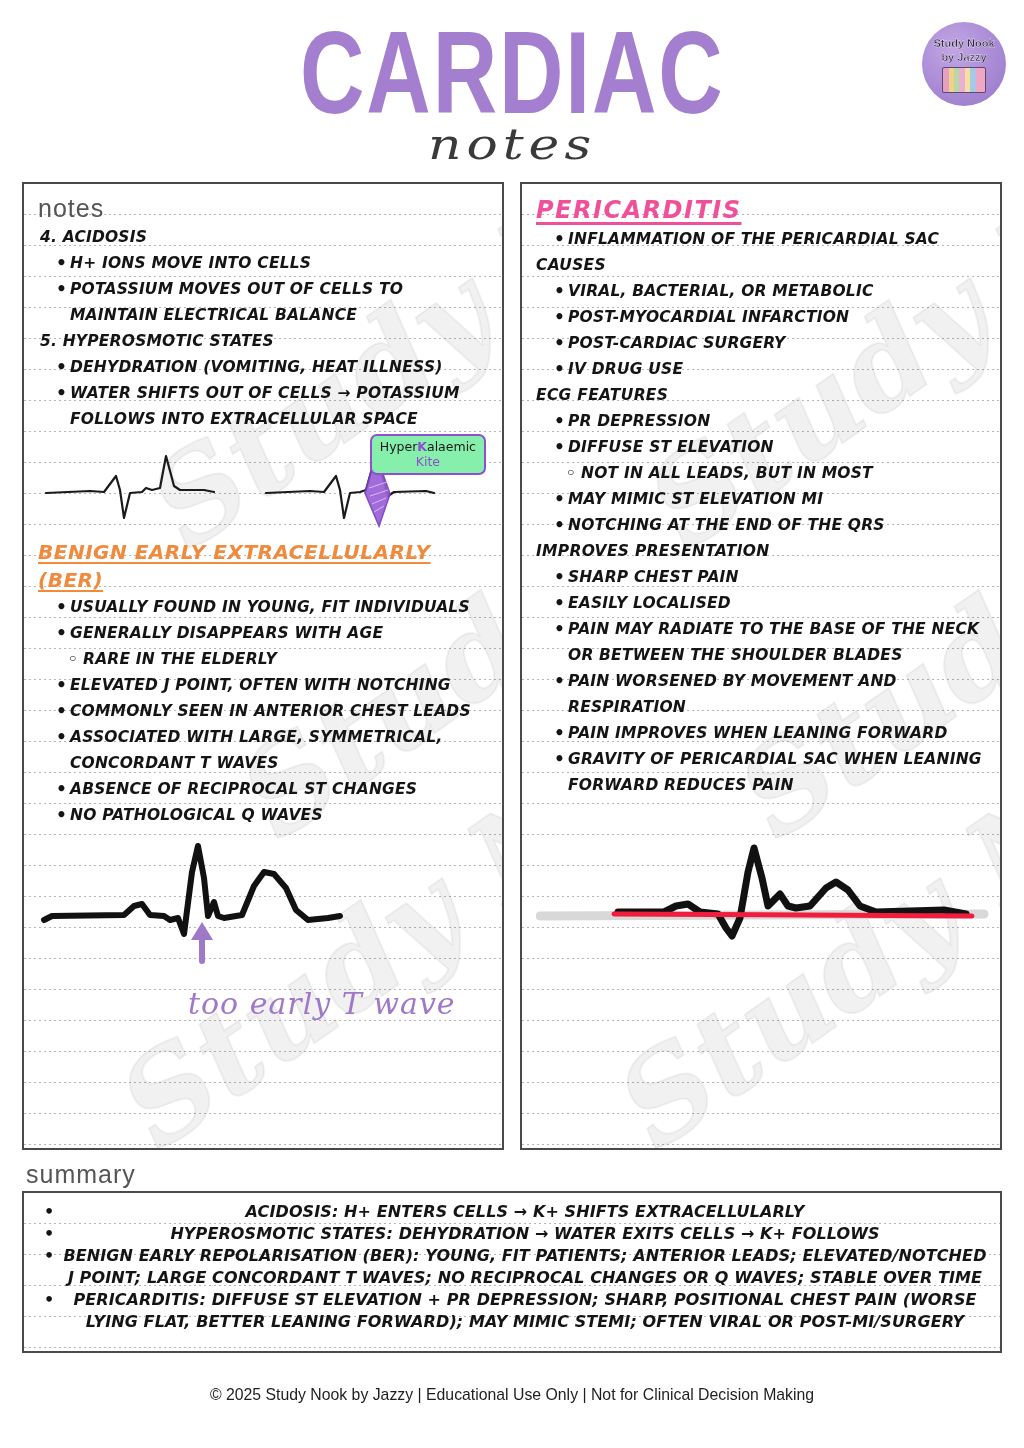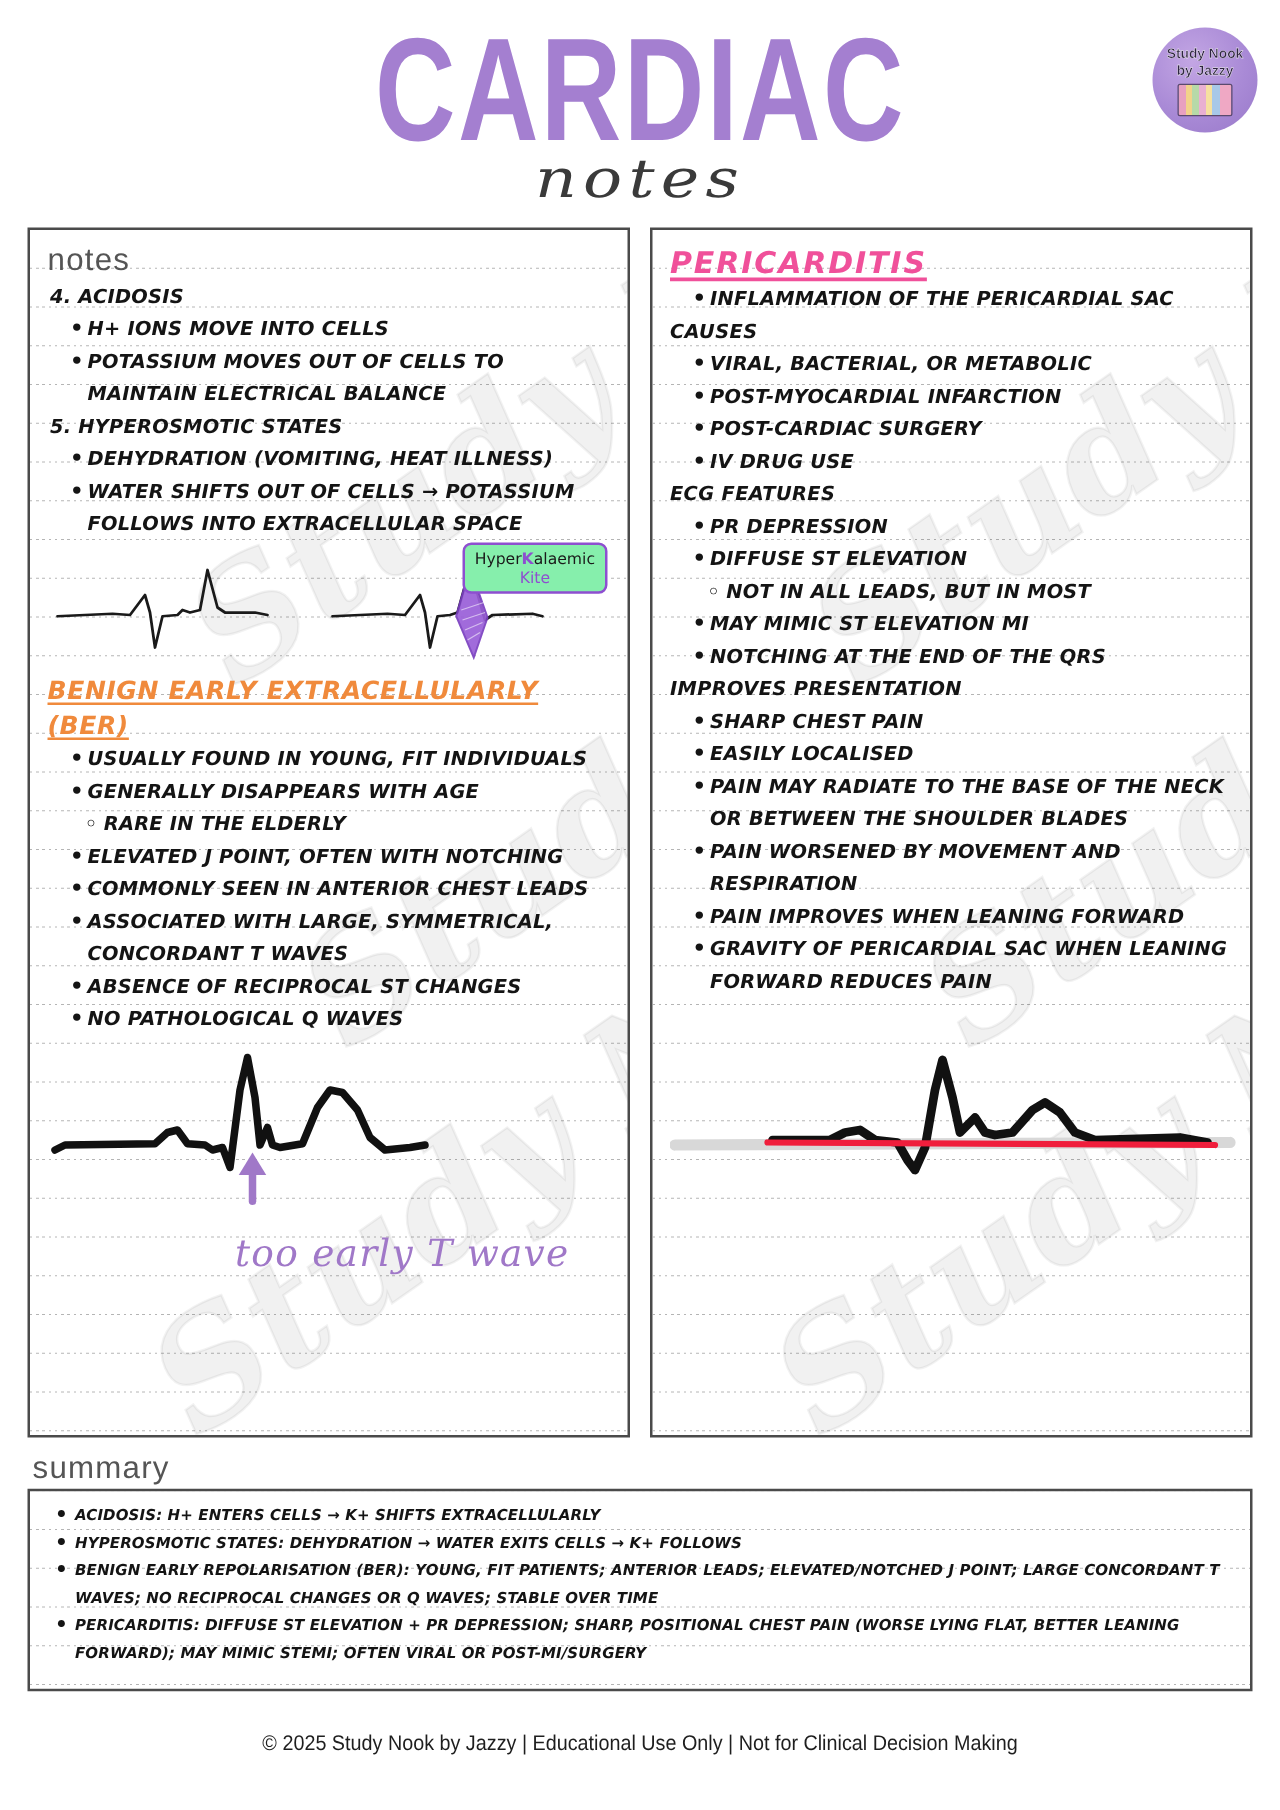--- a/index.html
+++ b/index.html
@@ -308,24 +308,25 @@
     z-index: 2;
     padding: 8px 10px 6px 16px;
   }
   ul.sum { list-style: none; }
   ul.sum > li {
     position: relative;
     padding-left: 20px;
     font-family: "DejaVu Sans", sans-serif;
     font-weight: bold;
     font-style: italic;
-    font-size: 12px;
+    font-size: 16px;
     line-height: 22px;
     color: #141414;
     letter-spacing: 0.1px;
+    text-align: center;
   }
   ul.sum > li::before {
     content: "•";
     position: absolute;
     left: 4px;
     font-size: 16px;
   }
 
   
   .footer {

